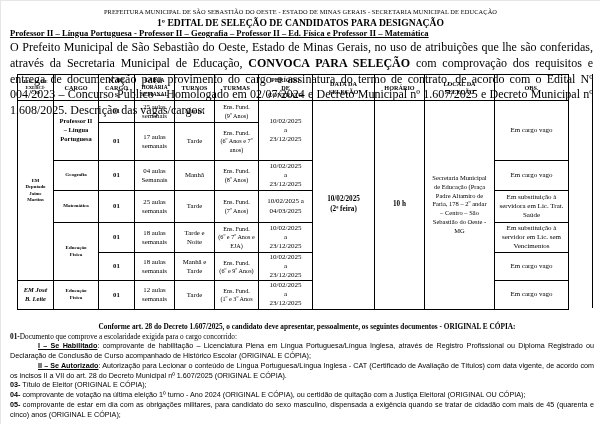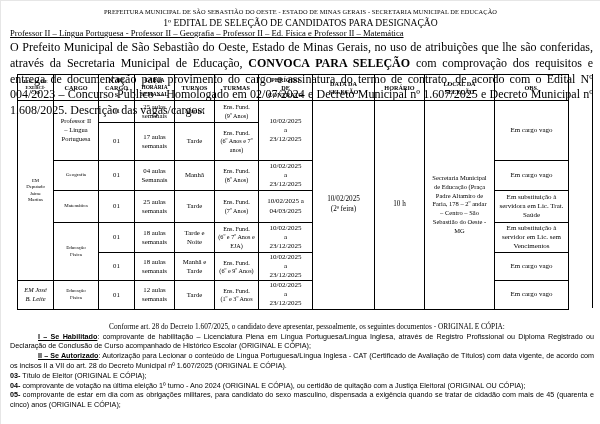--- a/index.html
+++ b/index.html
@@ -5,21 +5,21 @@
   html,body{margin:0;padding:0;}
   body{
     width:600px;height:424px;position:relative;overflow:hidden;
     background:#fff;color:#000;
     font-family:"Liberation Serif", serif;
     border-top:1px solid #e6e6e6;border-left:1px solid #e6e6e6;
     box-sizing:border-box;
   }
   .abs{position:absolute;}
   .c{text-align:center;}
-  .b{font-weight:normal;text-align:center;}
+  .b{font-weight:bold;text-align:center;}
   .i{font-style:italic;}
   .u{text-decoration:underline;}
   .pre{white-space:pre-line;}
   .just{text-align:justify;}
 
   .line1{top:7px;left:0;right:0;font-size:6.4px;letter-spacing:.1px;}
   .line2{top:16px;left:0;right:0;font-size:9.6px;}
   .line3{top:27px;left:9px;font-size:8.6px;}
   .intro{top:39px;left:9px;width:583px;font-size:12px;line-height:1.32;}
 
@@ -202,18 +202,19 @@
 23/12/2025</td>
     <td class="f7">Em cargo vago</td>
   </tr>
 </tbody>
   </table>
 
 <div class="abs stray-line"></div>
 
 <div class="abs notes">
   <div class="n-serif b ind-sm">Conforme art. 28 do Decreto 1.607/2025, o candidato deve apresentar, pessoalmente, os seguintes documentos - ORIGINAL E CÓPIA:</div>
+  <div class="n-serif"><b>01-</b><span>Documento que comprove a escolaridade exigida para o cargo concorrido:</span></div>
   <div class="n-sans just ind"><b class="u">I – Se Habilitado</b><span>: comprovante de habilitação – Licenciatura Plena em Língua Portuguesa/Língua Inglesa, através de Registro Profissional ou Diploma Registrado ou Declaração de Conclusão de Curso acompanhado de Histórico Escolar (ORIGINAL E CÓPIA);</span></div>
   <div class="n-sans just ind"><b class="u">II – Se Autorizado</b><span>: Autorização para Lecionar o conteúdo de Língua Portuguesa/Língua Inglesa - CAT (Certificado de Avaliação de Títulos) com data vigente, de acordo com os incisos II a VII do art. 28 do Decreto Municipal nº 1.607/2025 (ORIGINAL E CÓPIA).</span></div>
   <div class="n-sans"><b>03-</b><span> Título de Eleitor (ORIGINAL E CÓPIA);</span></div>
   <div class="n-sans"><b>04-</b><span> comprovante de votação na última eleição 1º turno - Ano 2024 (ORIGINAL E CÓPIA), ou certidão de quitação com a Justiça Eleitoral (ORIGINAL OU CÓPIA);</span></div>
   <div class="n-sans just"><b>05-</b><span> comprovante de estar em dia com as obrigações militares, para candidato do sexo masculino, dispensada a exigência quando se tratar de cidadão com mais de 45 (quarenta e cinco) anos (ORIGINAL E CÓPIA);</span></div>
 </div>
 
 </body></html>

